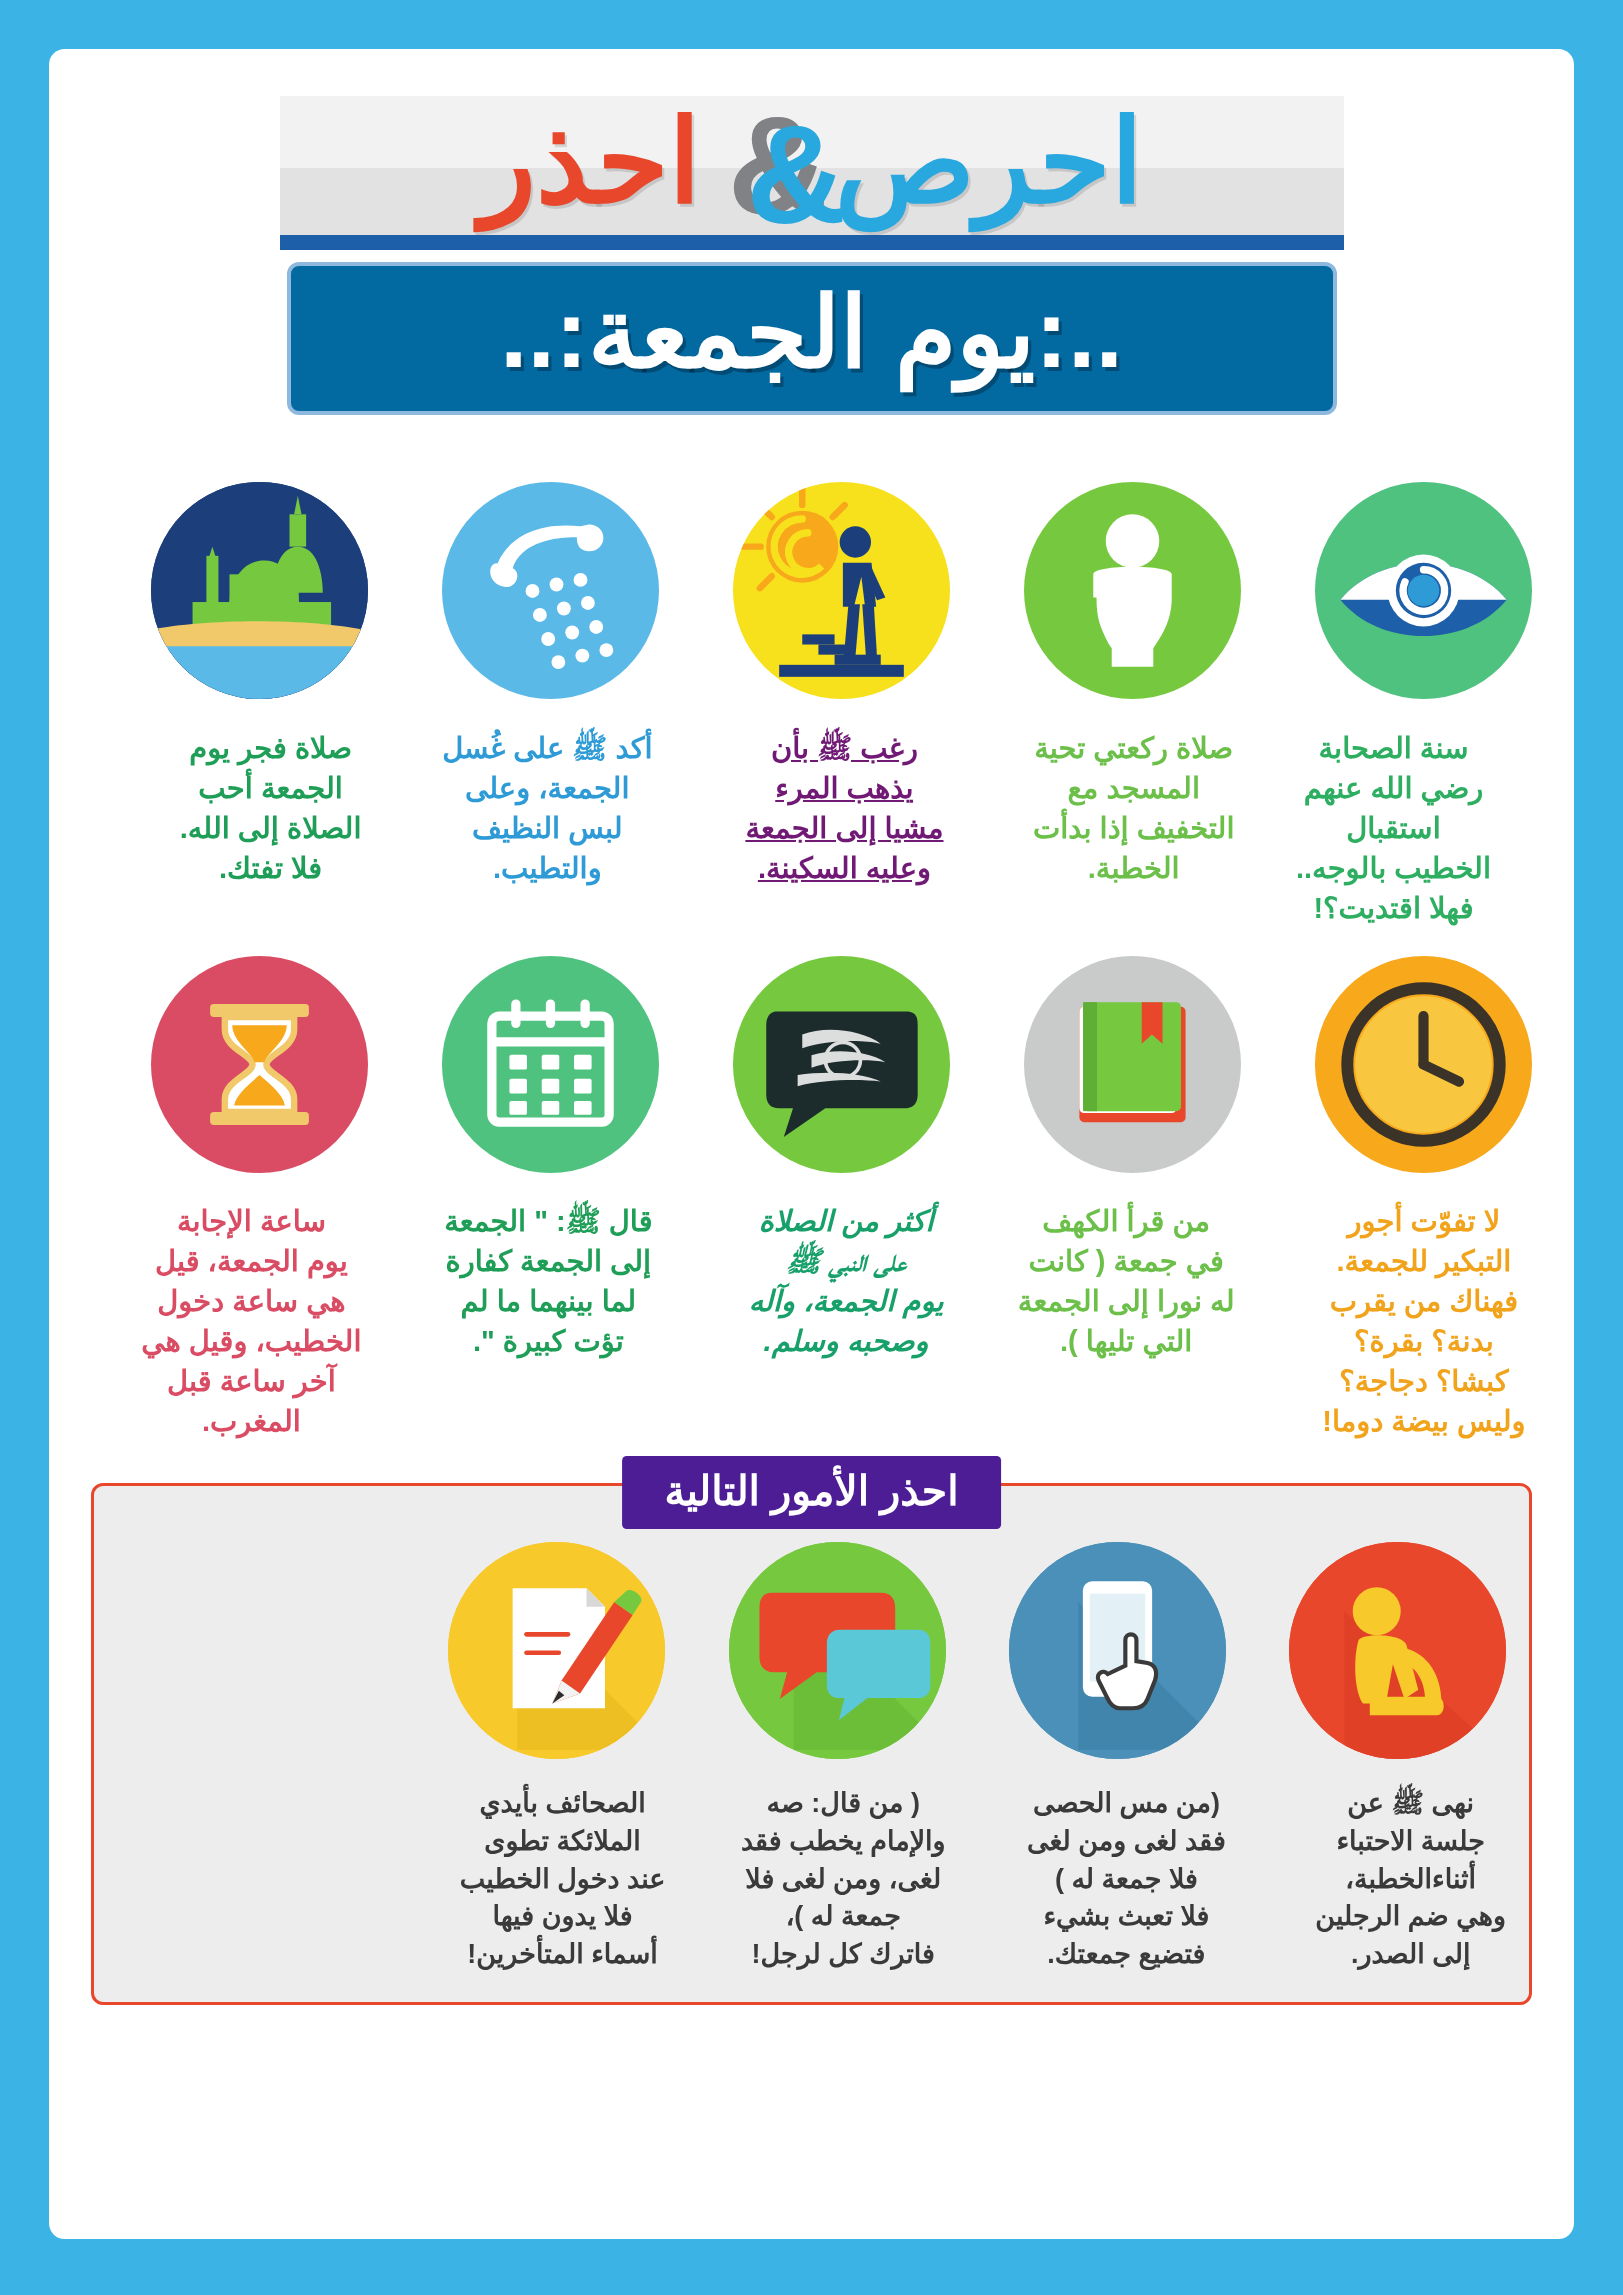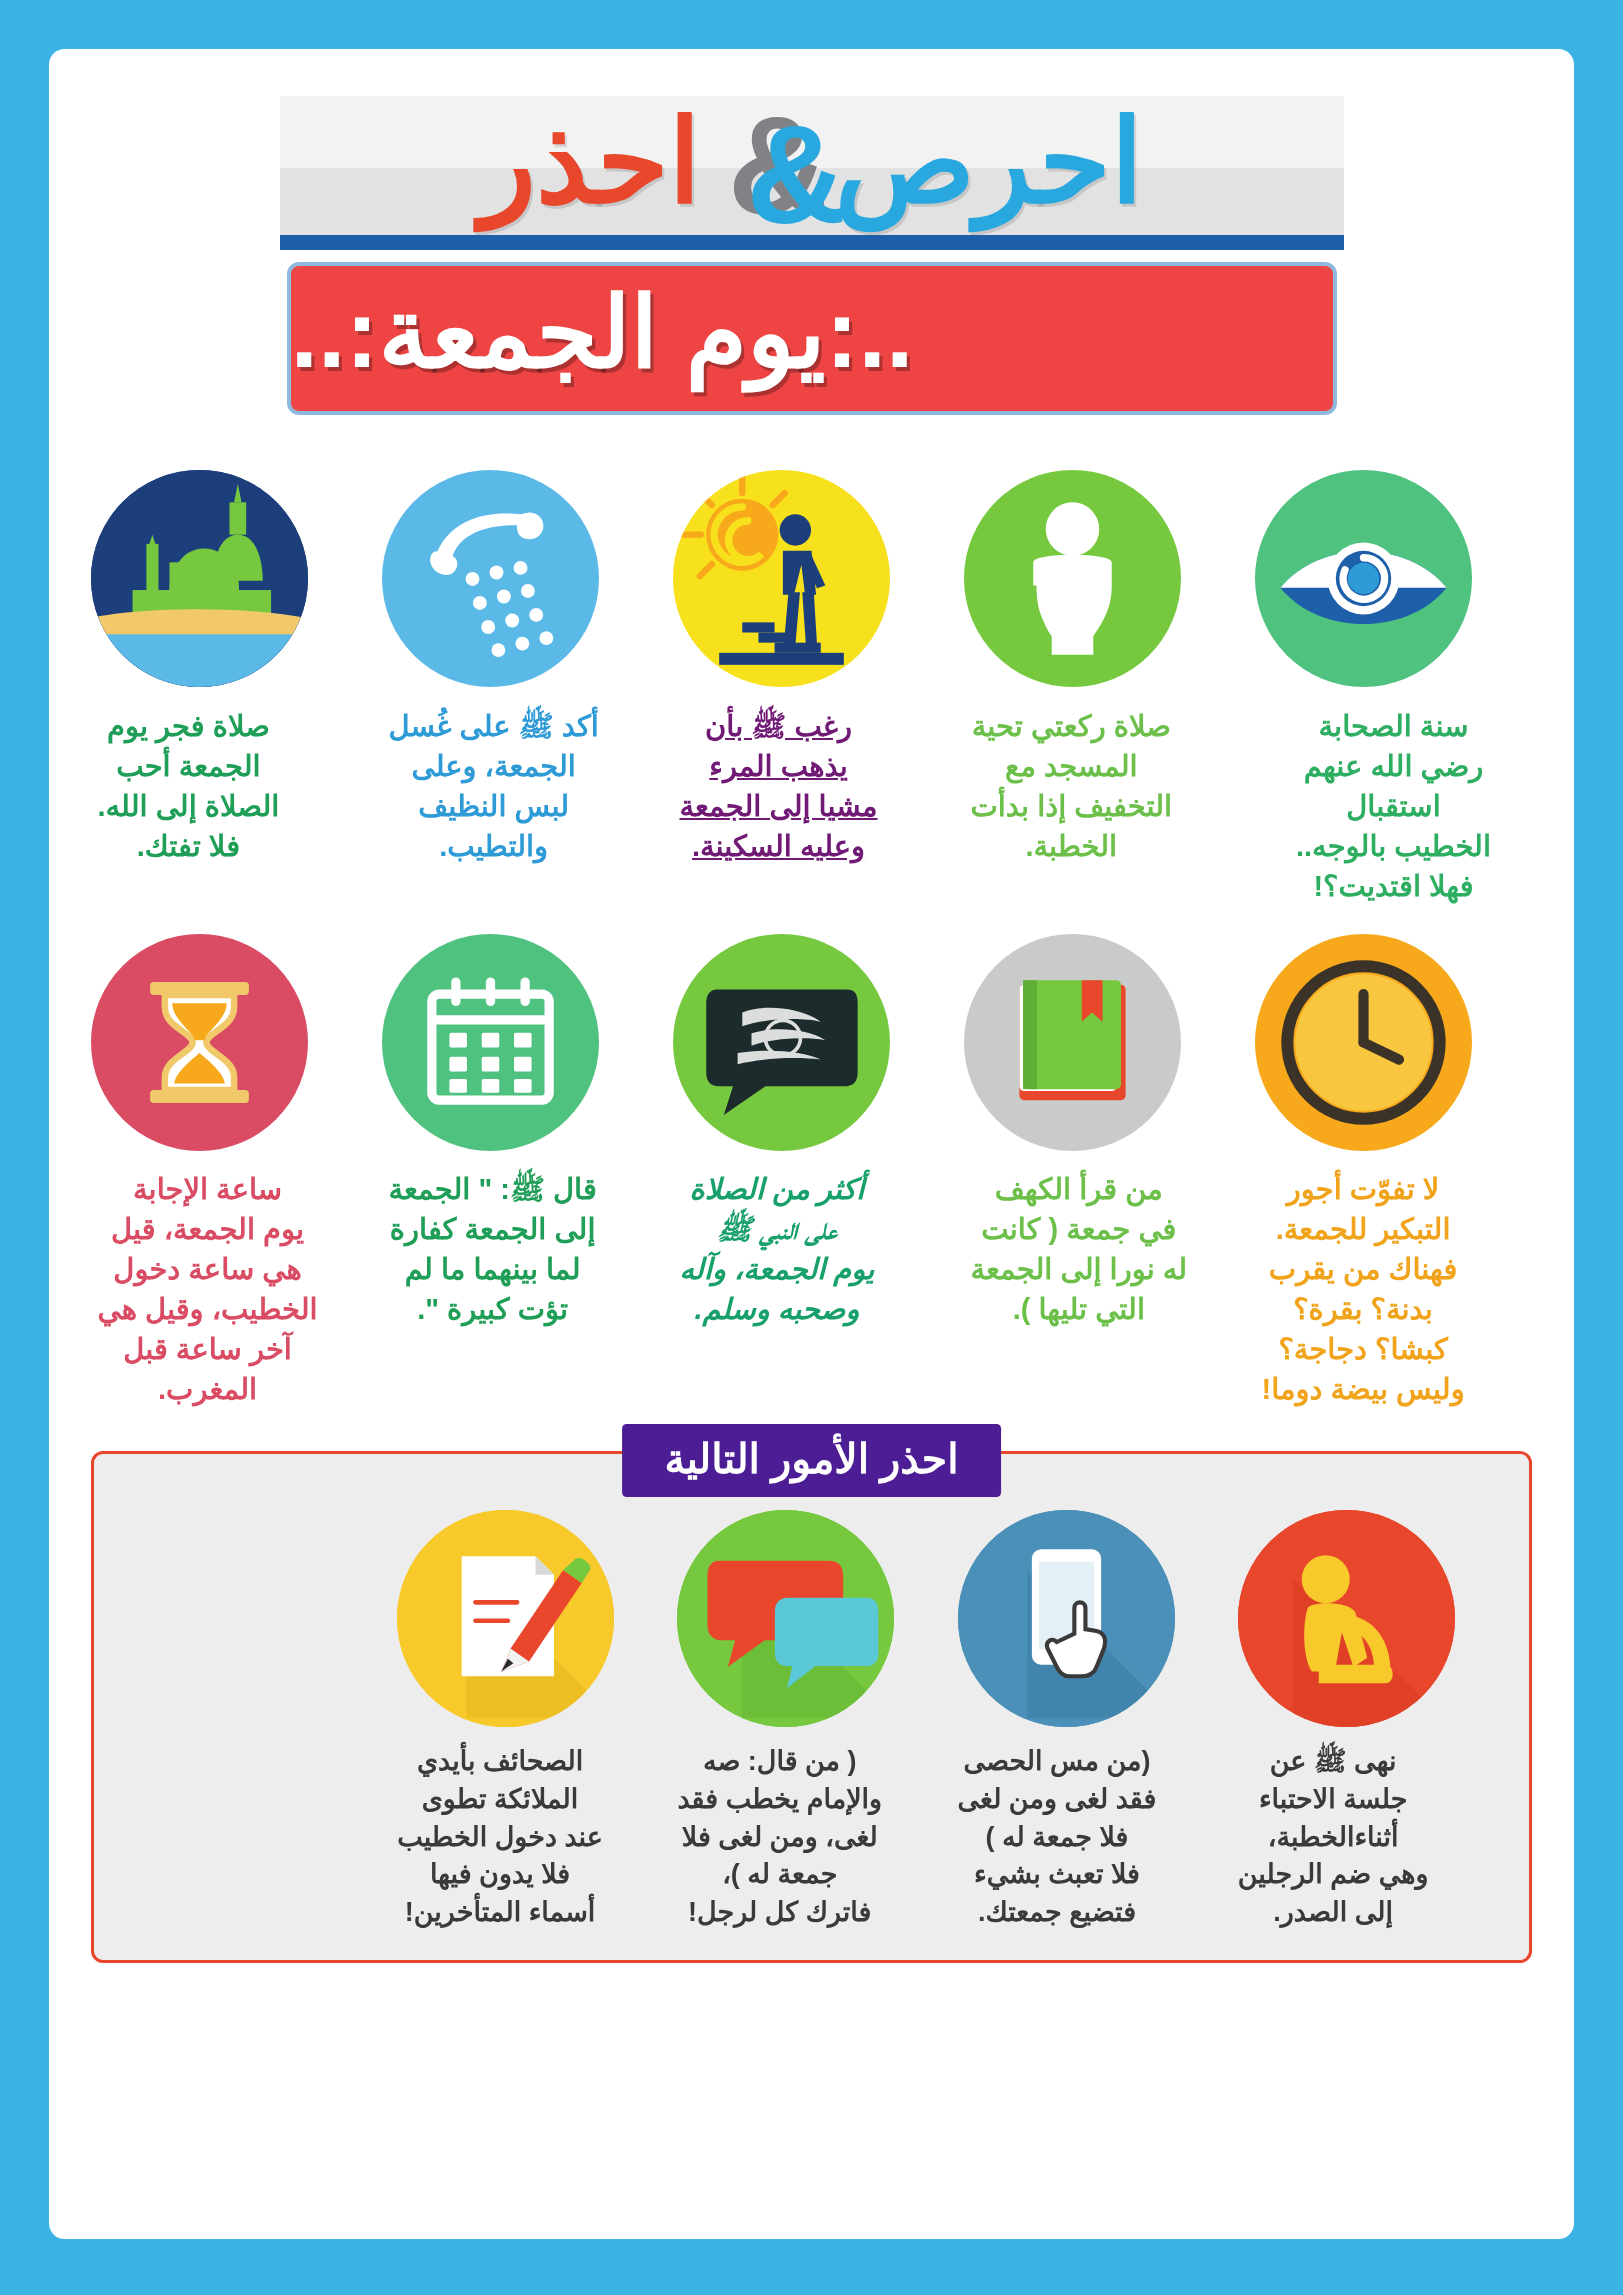--- a/index.html
+++ b/index.html
@@ -76,28 +76,28 @@
   .amp .a-blue { color: #29A8DF; position: absolute; left: 27px; top: -3.7px; }
 
   .blue-bar {
     width: 1064px;
     margin: 0 auto;
     height: 15.7px;
     background: #1D5FA8;
   }
   .subtitle-box {
     width: 1050px;
-    margin: 12px auto 0 auto;
+    margin: 12px auto 12px auto;
     height: 153px;
-    background: #ef4444;
+    background: #0369a1;
     border: 4.6px solid #8FB8DE;
     border-radius: 12px;
     display: flex;
     align-items: center;
-    justify-content: flex-end;
+    justify-content: center;
   }
   .subtitle-box .st {
     color: #FFFFFF;
     font-size: 99px;
     font-weight: bold;
     line-height: 1;
     text-shadow: 3.2px 3.7px 0 rgba(0,0,0,0.28);
     letter-spacing: -0.9px;
     transform: translateY(-5.6px);
   }
@@ -108,21 +108,22 @@
     grid-template-columns: repeat(5, 1fr);
     column-gap: 14px;
     width: 100%;
   }
   .grid-row1 { margin-top: 55px; }
   .grid-row2 { margin-top: 28px; }
 
   .cell {
     display: flex;
     flex-direction: column;
-    align-items: flex-end;
+    align-items: flex-start;
+    gap: 10px;
   }
   .circle {
     width: 217px;
     height: 217px;
     border-radius: 50%;
     position: relative;
     overflow: hidden;
     display: flex;
     align-items: center;
     justify-content: center;

